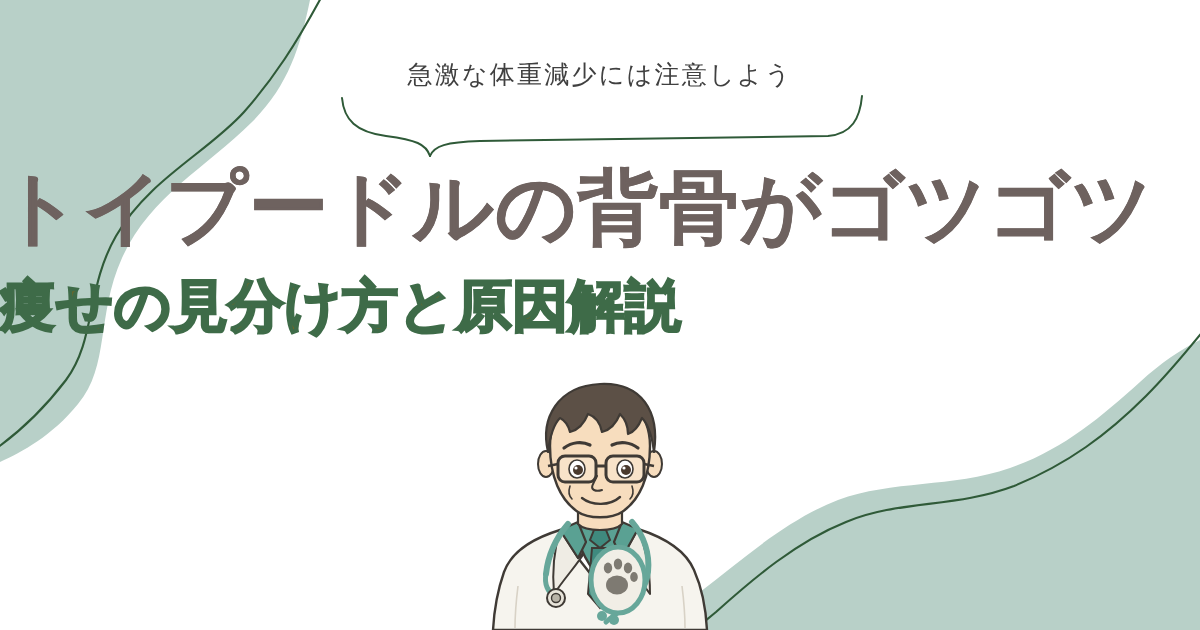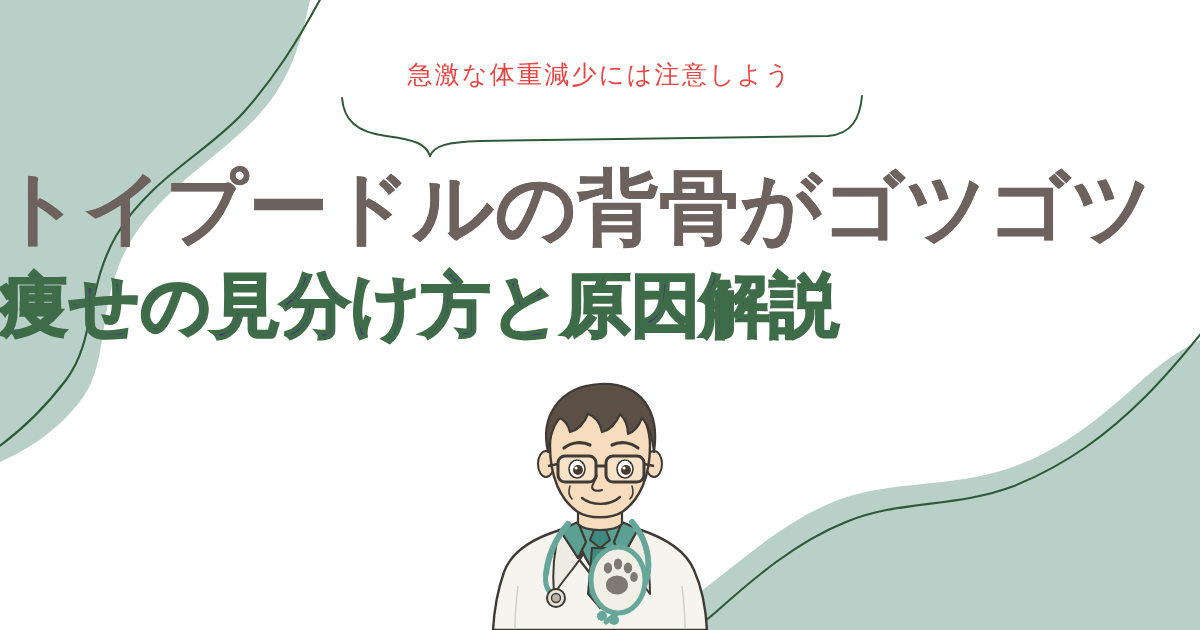--- a/index.html
+++ b/index.html
@@ -37,21 +37,21 @@
     z-index: 3;
   }
   #subtitle-text {
     position: absolute;
     left: 0;
     top: 0;
     width: 1200px;
     text-align: center;
     font-size: 25px;
     letter-spacing: 0.09em;
-    color: #ef4444;
+    color: #404040;
     font-weight: 400;
     white-space: nowrap;
   }
   #brace-svg {
     position: absolute;
     left: 330px;
     top: 36px;
     width: 540px;
     height: 66px;
   }
@@ -70,24 +70,24 @@
     font-weight: 700;
   }
   #title-line-1 {
     font-size: 80px;
     line-height: 96px;
     letter-spacing: 0.012em;
     color: #6e625f;
     -webkit-text-stroke: 0.6px #6e625f;
   }
   #title-line-2 {
-    font-size: 69px;
+    font-size: 56px;
     line-height: 100px;
     letter-spacing: 0.006em;
-    color: #4c1d95;
+    color: #a16207;
     -webkit-text-stroke: 2.6px #3e6b48;
   }
 
   
   #doctor {
     position: absolute;
     left: 482px;
     top: 372px;
     width: 236px;
     height: 258px;

